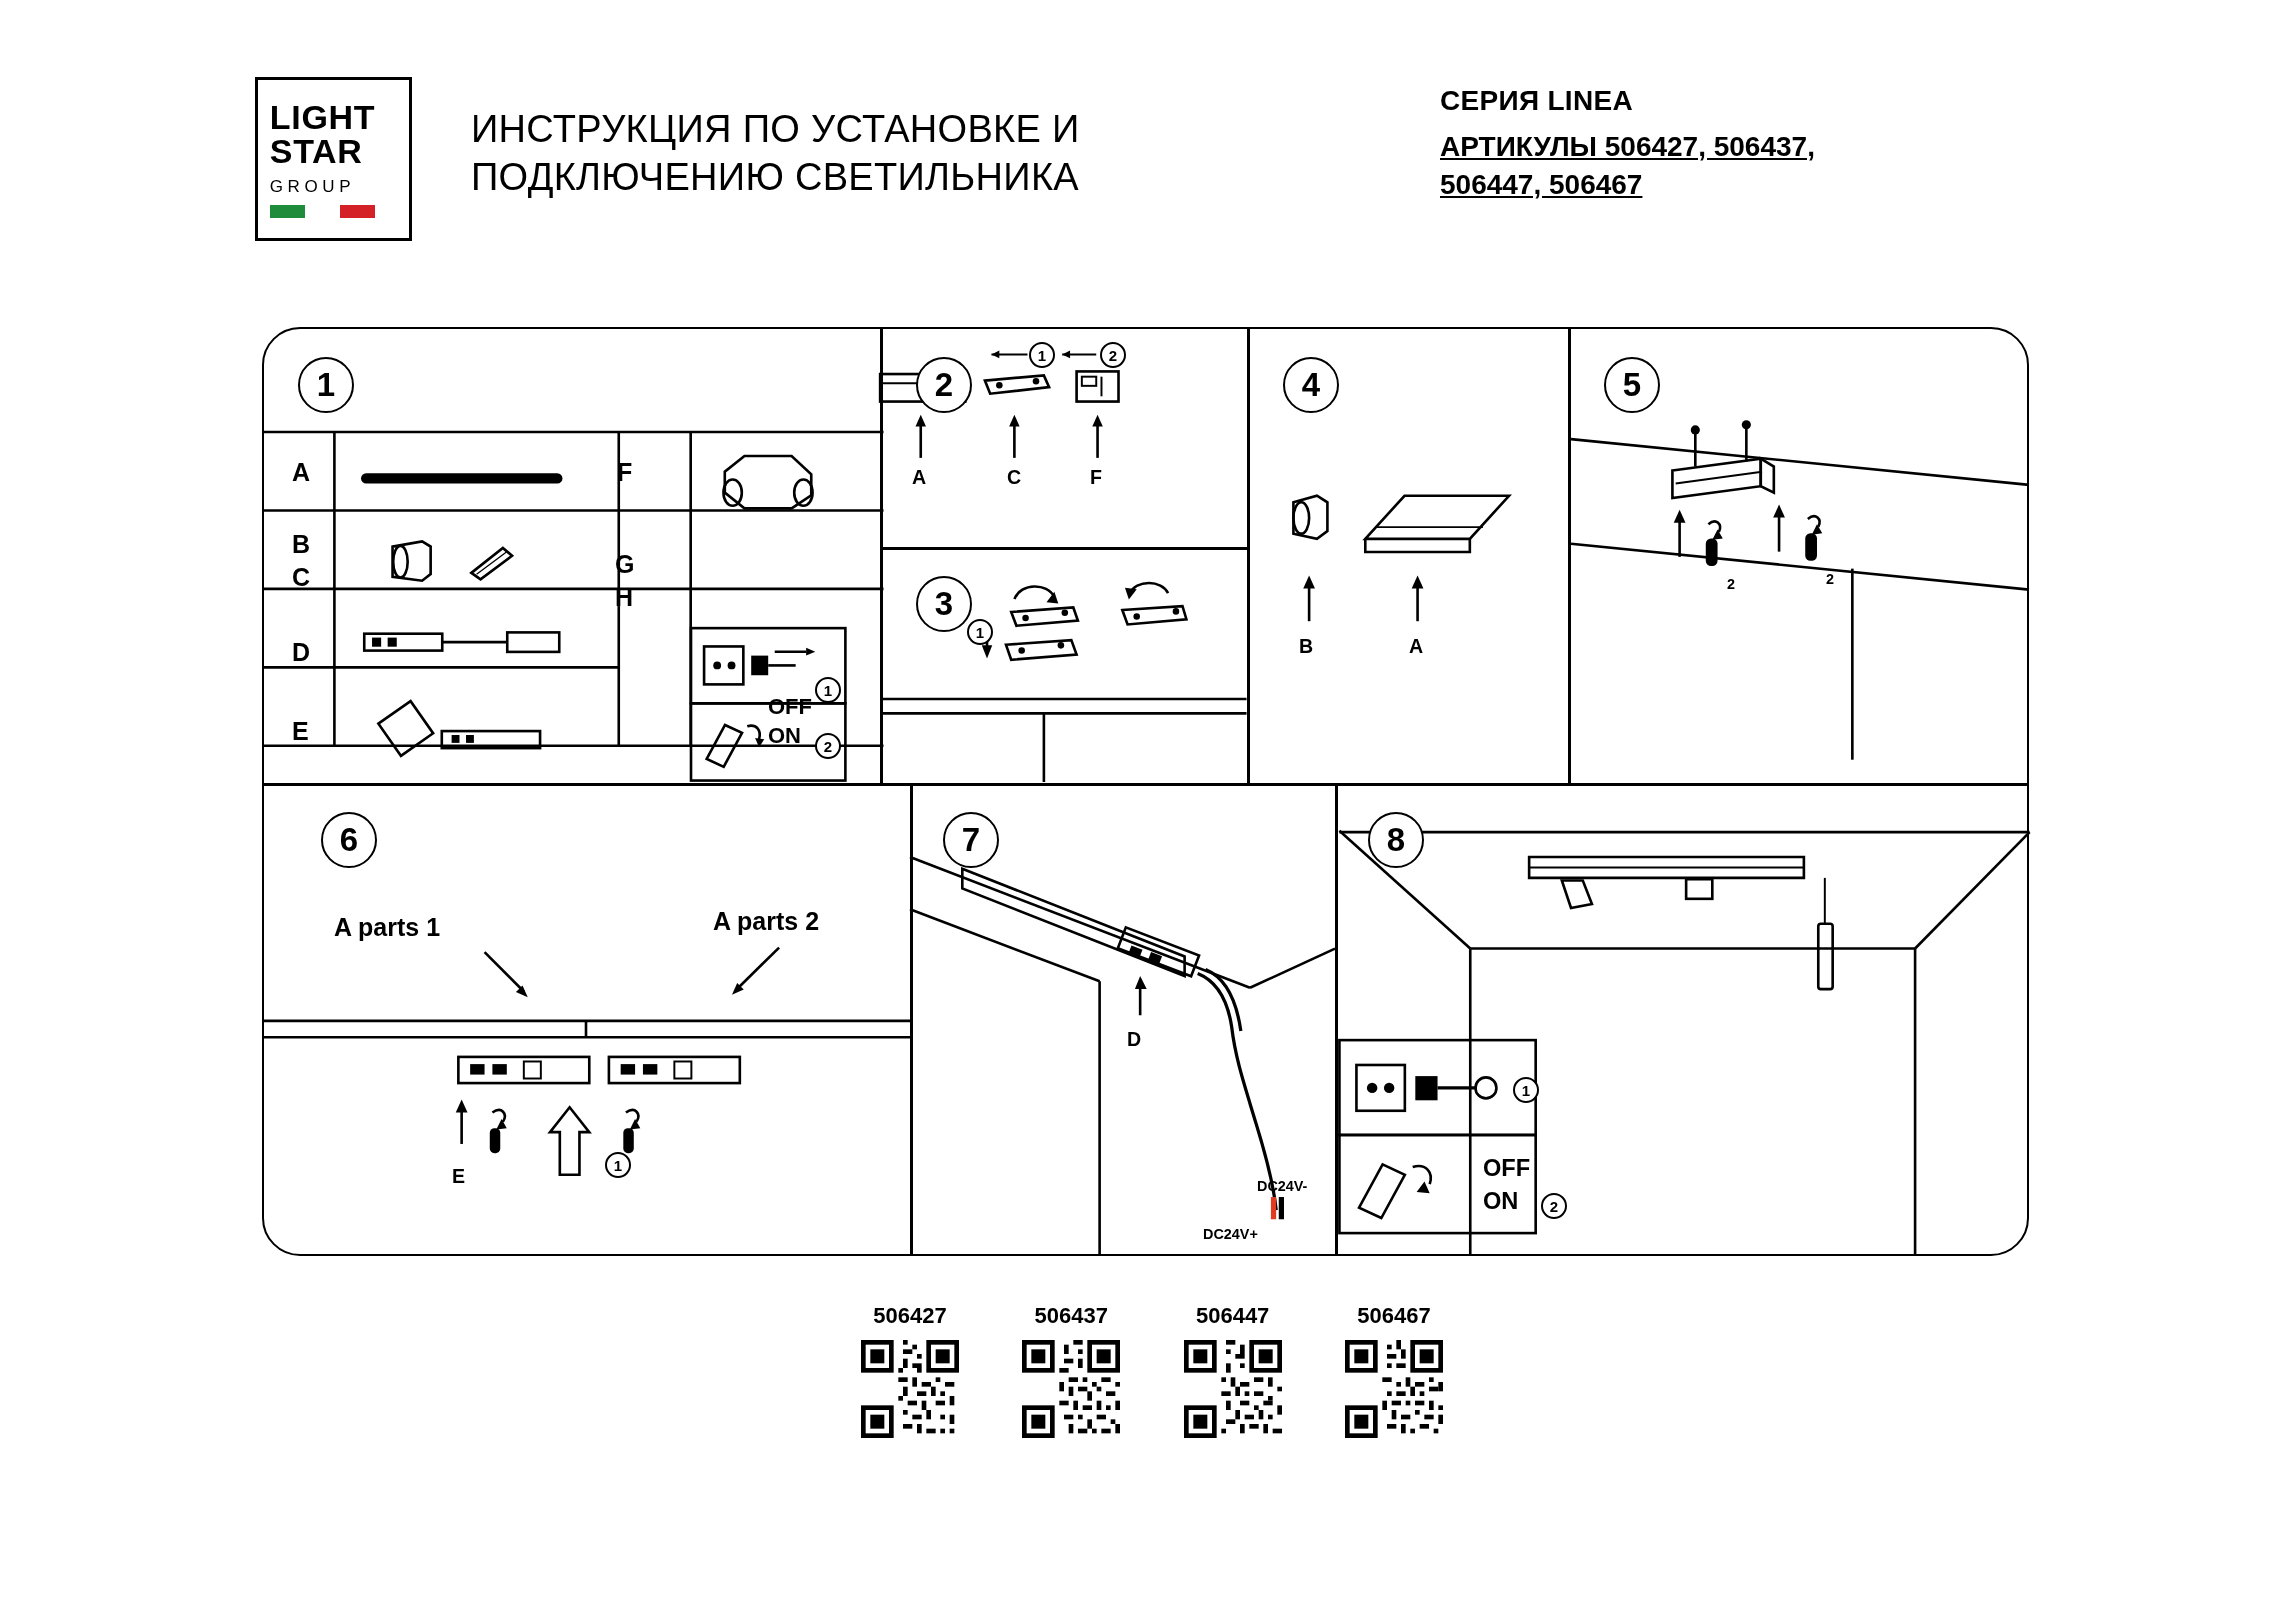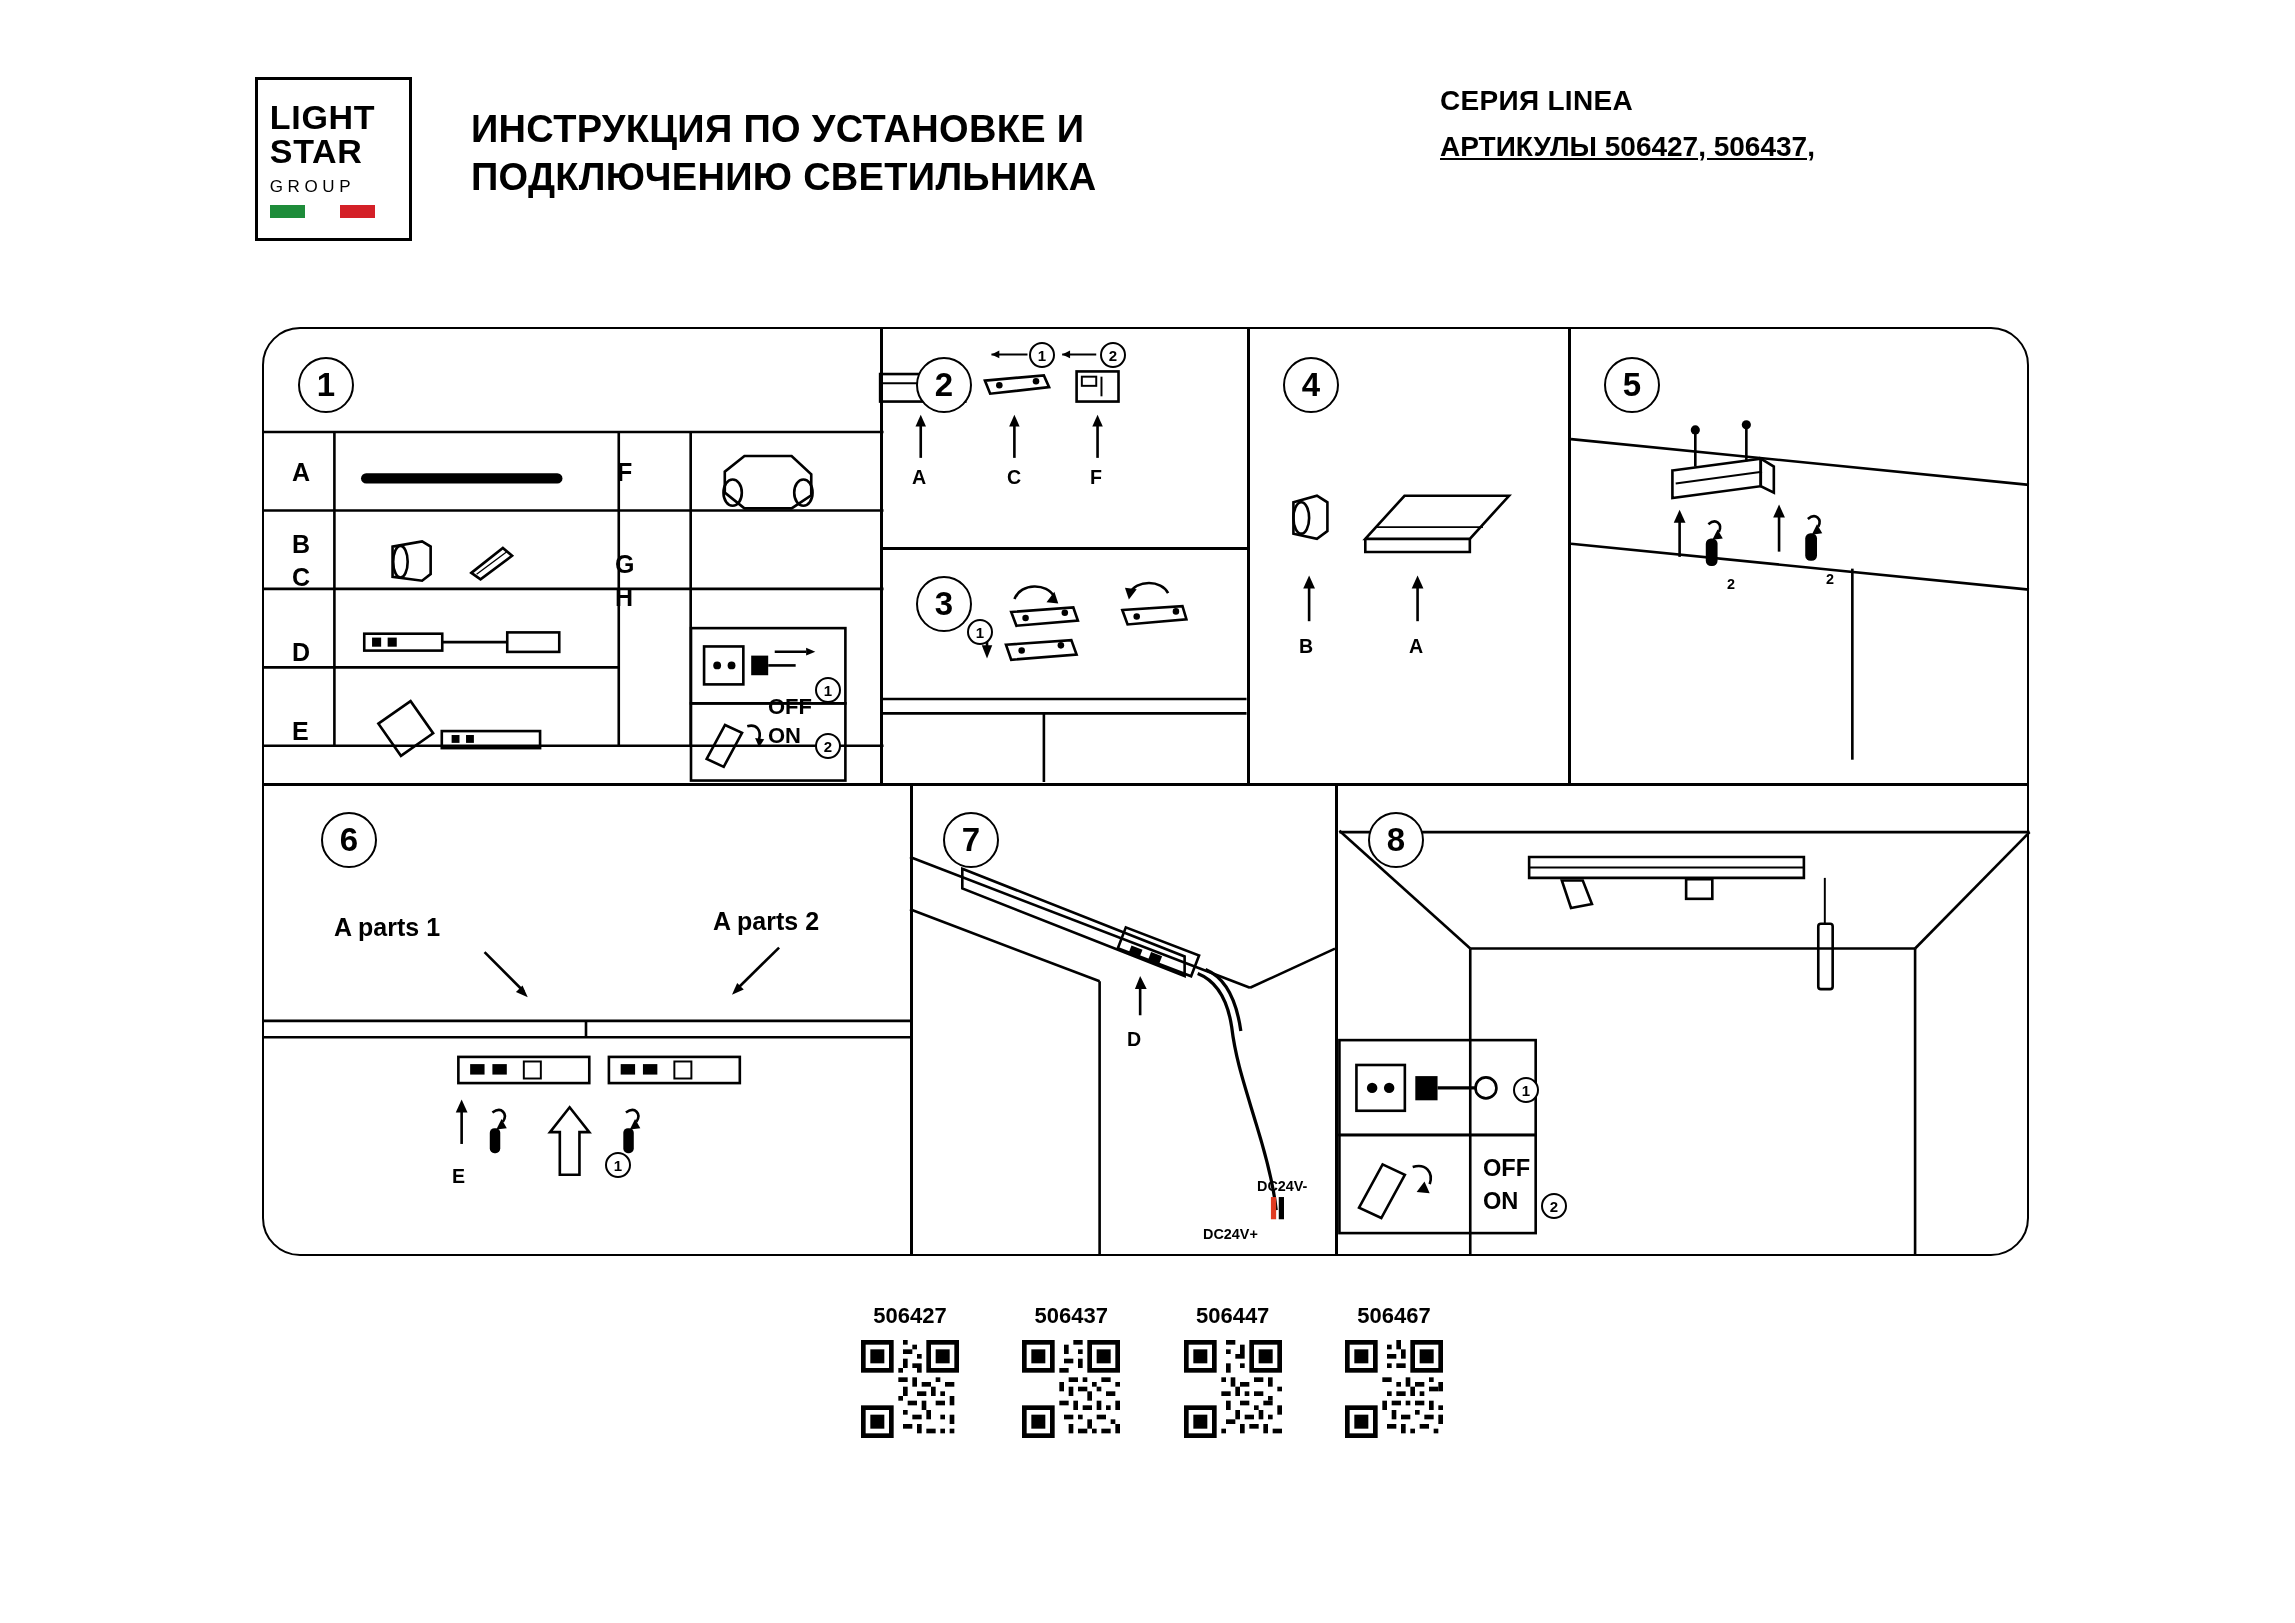--- a/index.html
+++ b/index.html
@@ -57,21 +57,21 @@
     height: 13px;
   }
   .flag span { flex: 1 1 0; display:block; }
 
   .main-title {
     position: absolute;
     left: 471px;
     top: 105px;
     width: 785px;
     font-size: 38px;
-    font-weight: bold;
+    font-weight: normal;
     line-height: 48px;
     letter-spacing: 0.3px;
   }
 
   .series-block {
     position: absolute;
     left: 1440px;
     top: 85px;
     width: 641px;
     text-align: left;
@@ -201,20 +201,21 @@
       <span style="background:#ffffff"></span>
       <span style="background:#d42027"></span>
     </div>
   </div>
 
   <div class="main-title">ИНСТРУКЦИЯ ПО УСТАНОВКЕ И ПОДКЛЮЧЕНИЮ СВЕТИЛЬНИКА</div>
 
   <div class="series-block">
     <div class="series-title">СЕРИЯ LINEA</div>
     <div class="series-articles">АРТИКУЛЫ 506427, 506437,</div>
+    <div class="series-articles">506447, 506467</div>
   </div>
 
   <div class="frame"></div>
 
   <div class="hline" style="left:262px; top:783px; width:1767px;"></div>
 
   <div class="vline" style="left:880px; top:327px; height:456px;"></div>
   <div class="vline" style="left:1247px; top:327px; height:456px;"></div>
   <div class="vline" style="left:1568px; top:327px; height:456px;"></div>
 

